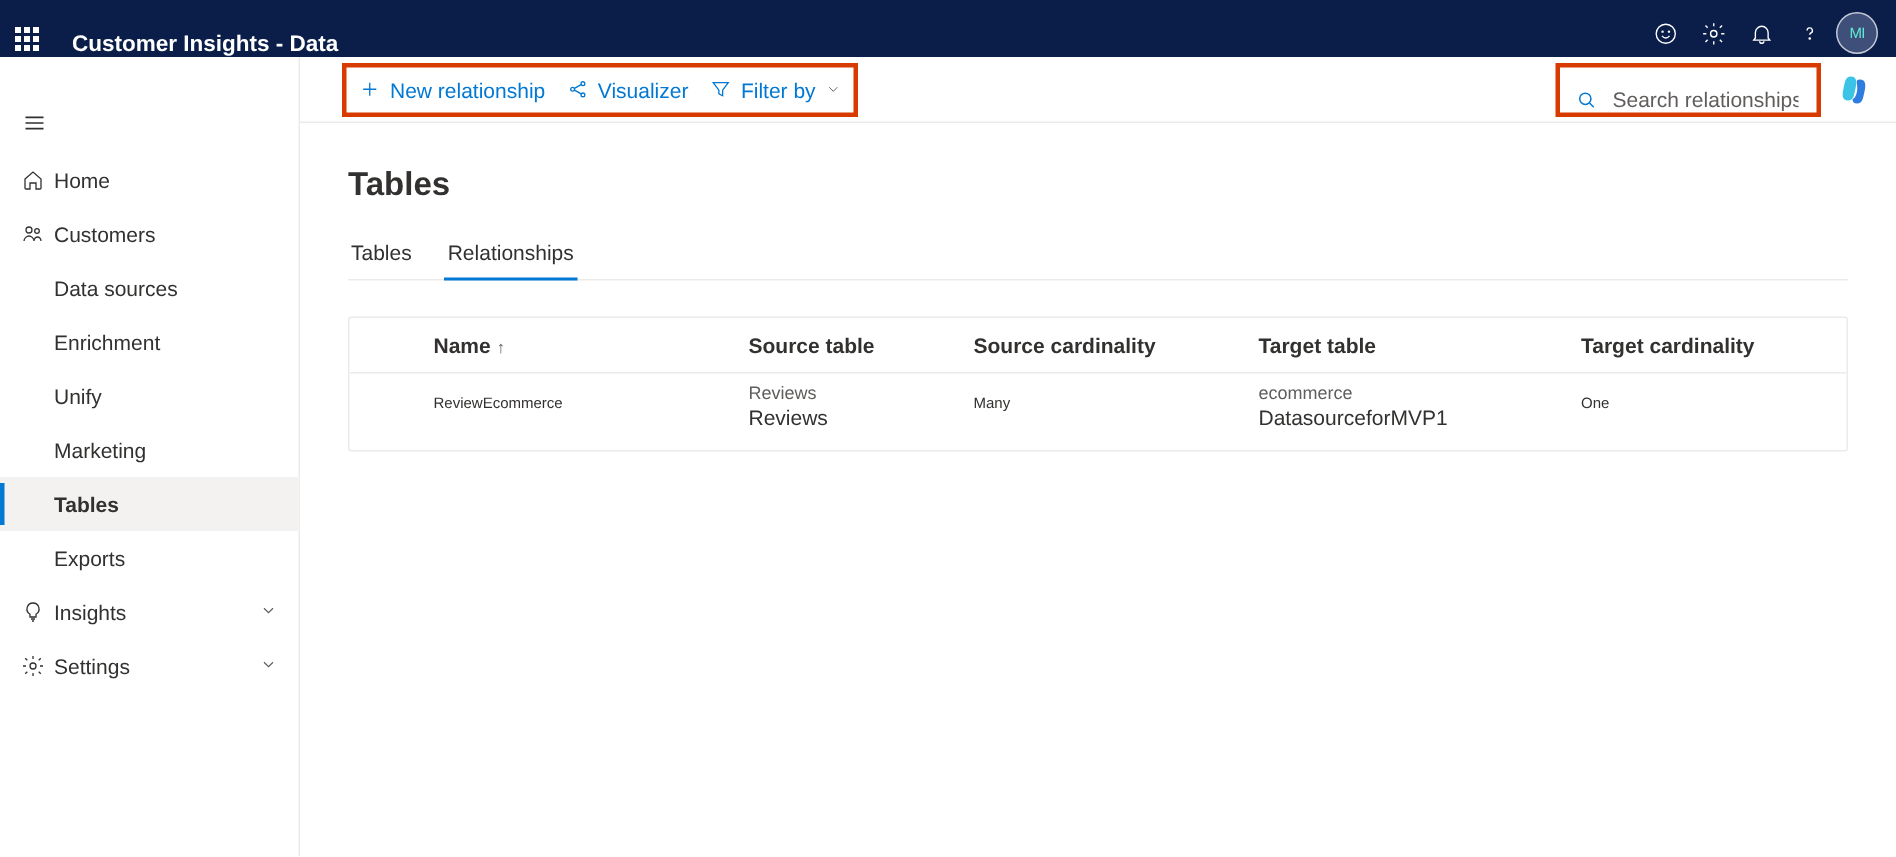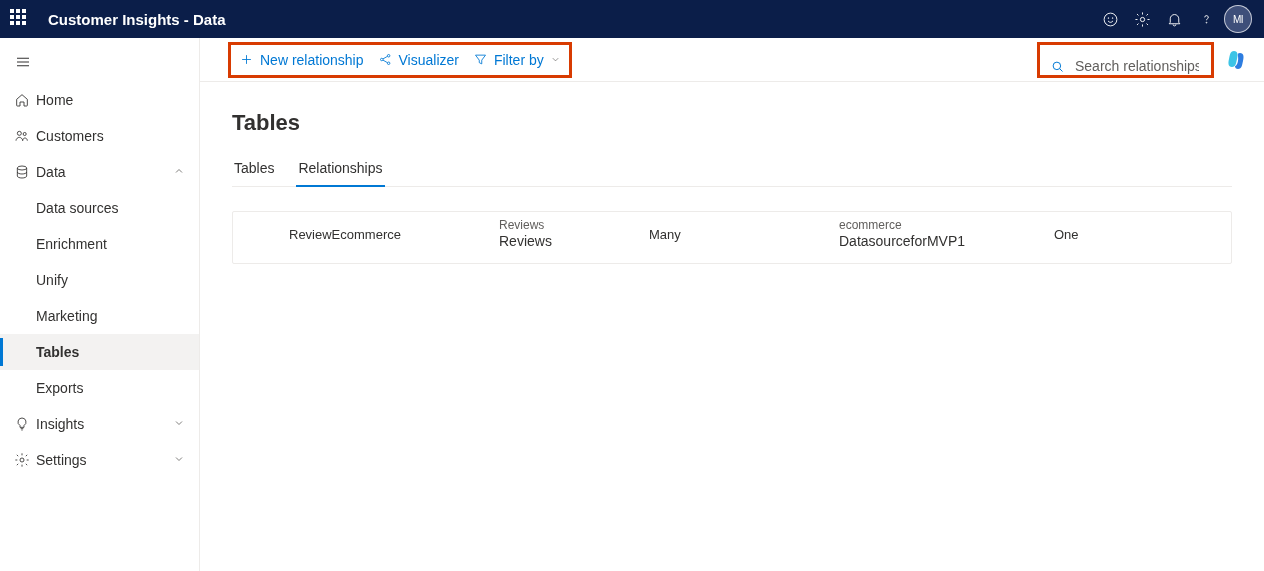--- a/index.html
+++ b/index.html
@@ -12,42 +12,42 @@
     width: 1264px;
     height: 571px;
     overflow: hidden;
   }
   
   .header {
     height: 38px;
     background: #0b1e49;
     color: #fff;
     display: flex;
-    align-items: center;
+    align-items: flex-end;
     padding: 0 10px;
   }
   .waffle {
     width: 20px; height: 20px;
     display: grid;
     grid-template-columns: repeat(3, 4px);
     grid-template-rows: repeat(3, 4px);
     gap: 2px;
     margin-right: 18px;
   }
   .waffle span { background:#fff; width:4px; height:4px; }
   .app-title { font-size: 15px; font-weight:600; }
   .header-spacer { flex: 1; }
   .trial-block { display:flex; align-items:center; margin-right: 90px; }
   .trial-text { line-height: 1.1; }
   .trial-label { font-size: 11px; opacity: .9; }
   .trial-name { font-size: 13px; font-weight:600; }
   .hdr-icon {
     width: 32px; height: 32px;
     display:inline-flex; align-items:center; justify-content:center;
-    color:#ffffff;
+    color:#5eead4;
   }
   .hdr-icon svg { stroke: #fff; fill: none; stroke-width:1.3; }
   .avatar-circle {
     width: 28px; height:28px; border-radius:50%;
     border:1px solid rgba(255,255,255,.7);
     display:flex; align-items:center; justify-content:center;
     font-size:10px; letter-spacing:-.5px;
     background: #3e4f7a;
   }
 
@@ -55,21 +55,21 @@
   .body-area {
     display:flex;
     height: calc(100% - 38px);
     position: relative;
   }
 
   
   .sidebar {
     width: 200px;
     border-right: 1px solid #edebe9;
-    padding-top: 4px;
+    padding-top: 24px;
     background:#fff;
     flex-shrink:0;
   }
   .hamburger {
     height: 40px;
     display:flex; align-items:center;
     padding-left: 14px;
   }
   .hamburger svg { stroke:#323130; }
   .nav-item {
@@ -181,21 +181,21 @@
   .dt-header-row { border-bottom:1px solid #edebe9; font-weight:600; }
   .cell-name   { width: 210px; }
   .cell-src    { width: 150px; }
   .cell-srccard{ width: 190px; }
   .cell-tgt    { width: 215px; }
   .cell-tgtcard{ width: 140px; }
   .sort-arrow { font-size:11px; margin-left:4px; color:#605e5c; }
   .dt-row { align-items:flex-start; padding-top:6px; padding-bottom:12px; }
   .twoline .small { font-size:12px; color:#605e5c; line-height:1.2; }
   .twoline .big { font-size:14px; line-height:1.3; }
-  .single { font-size:13px; color:#323130; padding-top:9px; }
+  .single { font-size:10px; color:#323130; padding-top:9px; }
 </style>
 </head>
 <body>
 
 <div class="header">
   <div class="waffle">
     <span></span>
       <span></span>
       <span></span>
       <span></span>
@@ -256,32 +256,20 @@
     </div>
     <div class="nav-item">
       <span class="icon">
           <svg viewBox="0 0 24 24">
             <circle cx="8" cy="8" r="3"></circle>
             <circle cx="16" cy="9" r="2.3"></circle>
             <path d="M3 19c0-3 3-5 5-5s5 2 5 5M13 19c0-2.5 2-4 3.5-4s3.5 1.5 3.5 4"></path>
           </svg>
         </span>
       <span>Customers</span>
-    </div>
-    <div class="nav-item">
-      <span class="icon">
-          <svg viewBox="0 0 24 24">
-            <ellipse cx="12" cy="6" rx="7" ry="3"></ellipse>
-            <path d="M5 6v12c0 1.7 3.1 3 7 3s7-1.3 7-3V6M5 12c0 1.7 3.1 3 7 3s7-1.3 7-3"></path>
-          </svg>
-        </span>
-      <span>Data</span>
-      <span class="nav-chevron"><svg viewBox="0 0 24 24">
-            <path d="M6 15l6-6 6 6"></path>
-          </svg></span>
     </div>
     <div class="nav-item sub">
       <span>Data sources</span>
     </div>
     <div class="nav-item sub">
       <span>Enrichment</span>
     </div>
     <div class="nav-item sub">
       <span>Unify</span>
     </div>
@@ -368,20 +356,29 @@
 
     <div class="content">
       <div class="page-title">Tables</div>
 
       <div class="tab-strip">
         <div class="tab">Tables</div>
         <div class="tab active">Relationships</div>
       </div>
 
       <div class="data-panel">
+        <div class="dt-header-row">
+          <div class="cell-name">
+            <span>Name</span><span class="sort-arrow">↑</span>
+          </div>
+          <div class="cell-src">Source table</div>
+          <div class="cell-srccard">Source cardinality</div>
+          <div class="cell-tgt">Target table</div>
+          <div class="cell-tgtcard">Target cardinality</div>
+        </div>
         <div class="dt-row">
           <div class="cell-name single">ReviewEcommerce</div>
           <div class="cell-src twoline">
             <div class="small">Reviews</div>
             <div class="big">Reviews</div>
           </div>
           <div class="cell-srccard single">Many</div>
           <div class="cell-tgt twoline">
             <div class="small">ecommerce</div>
             <div class="big">DatasourceforMVP1</div>

